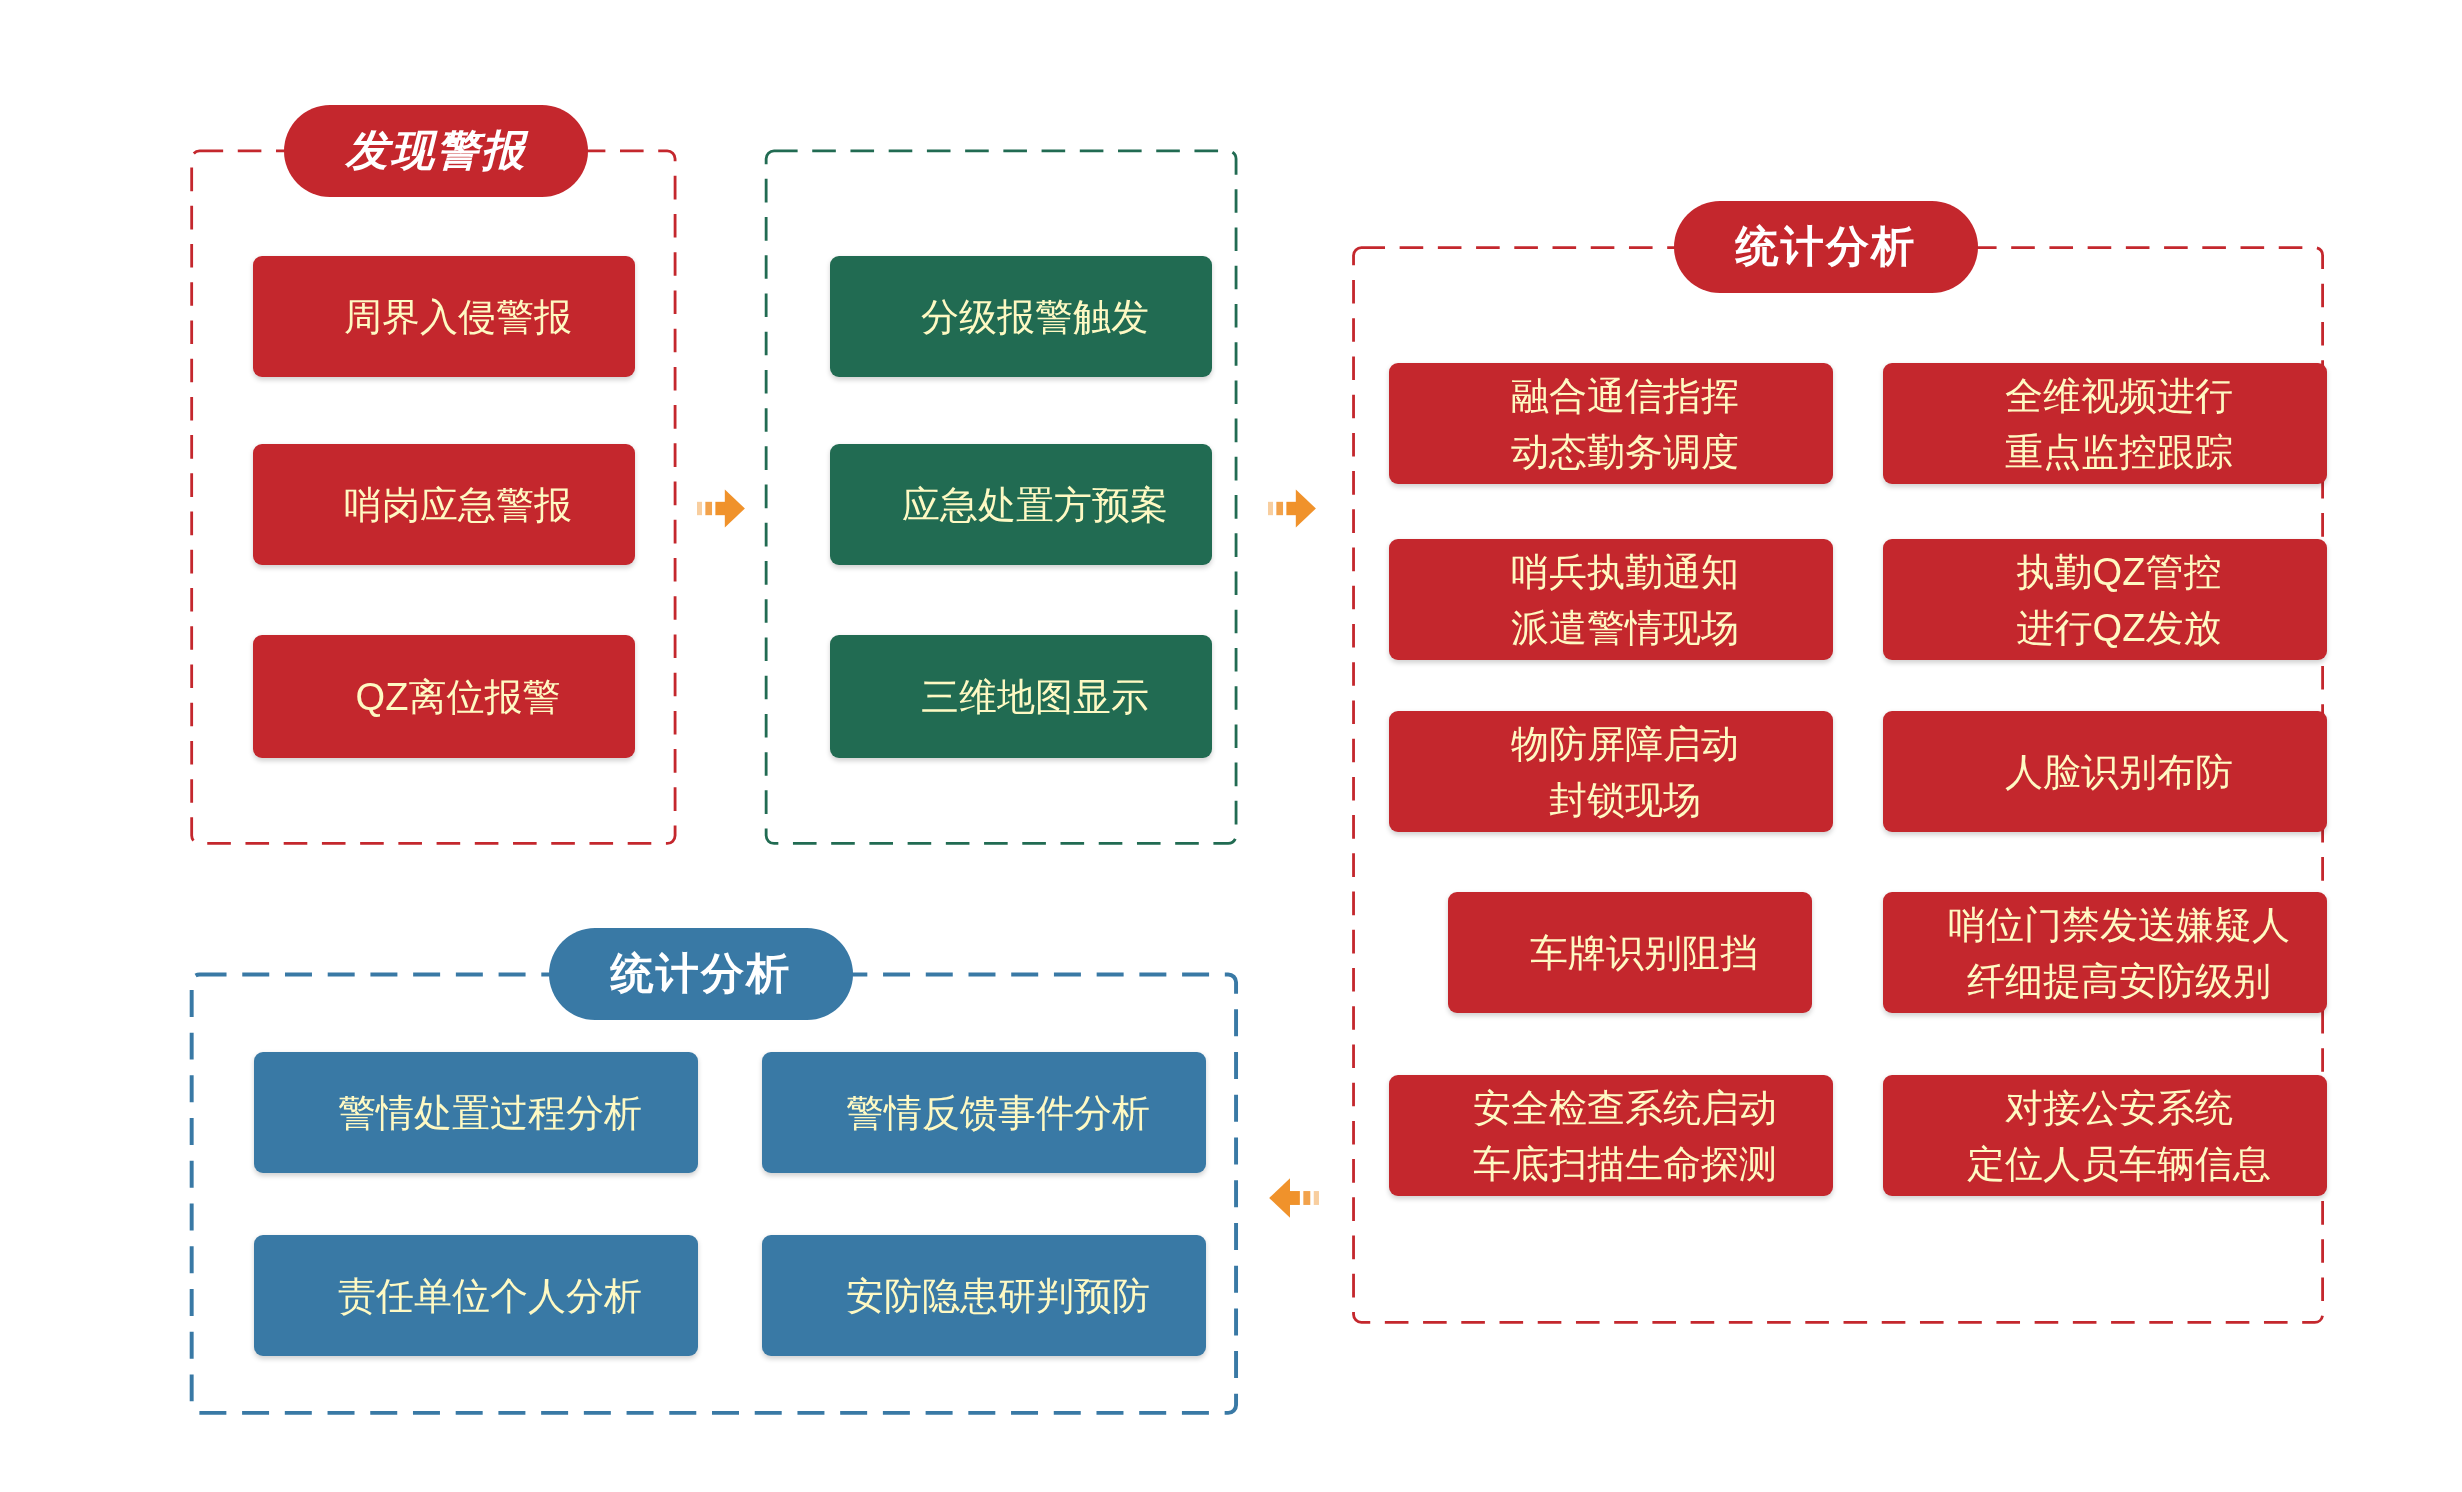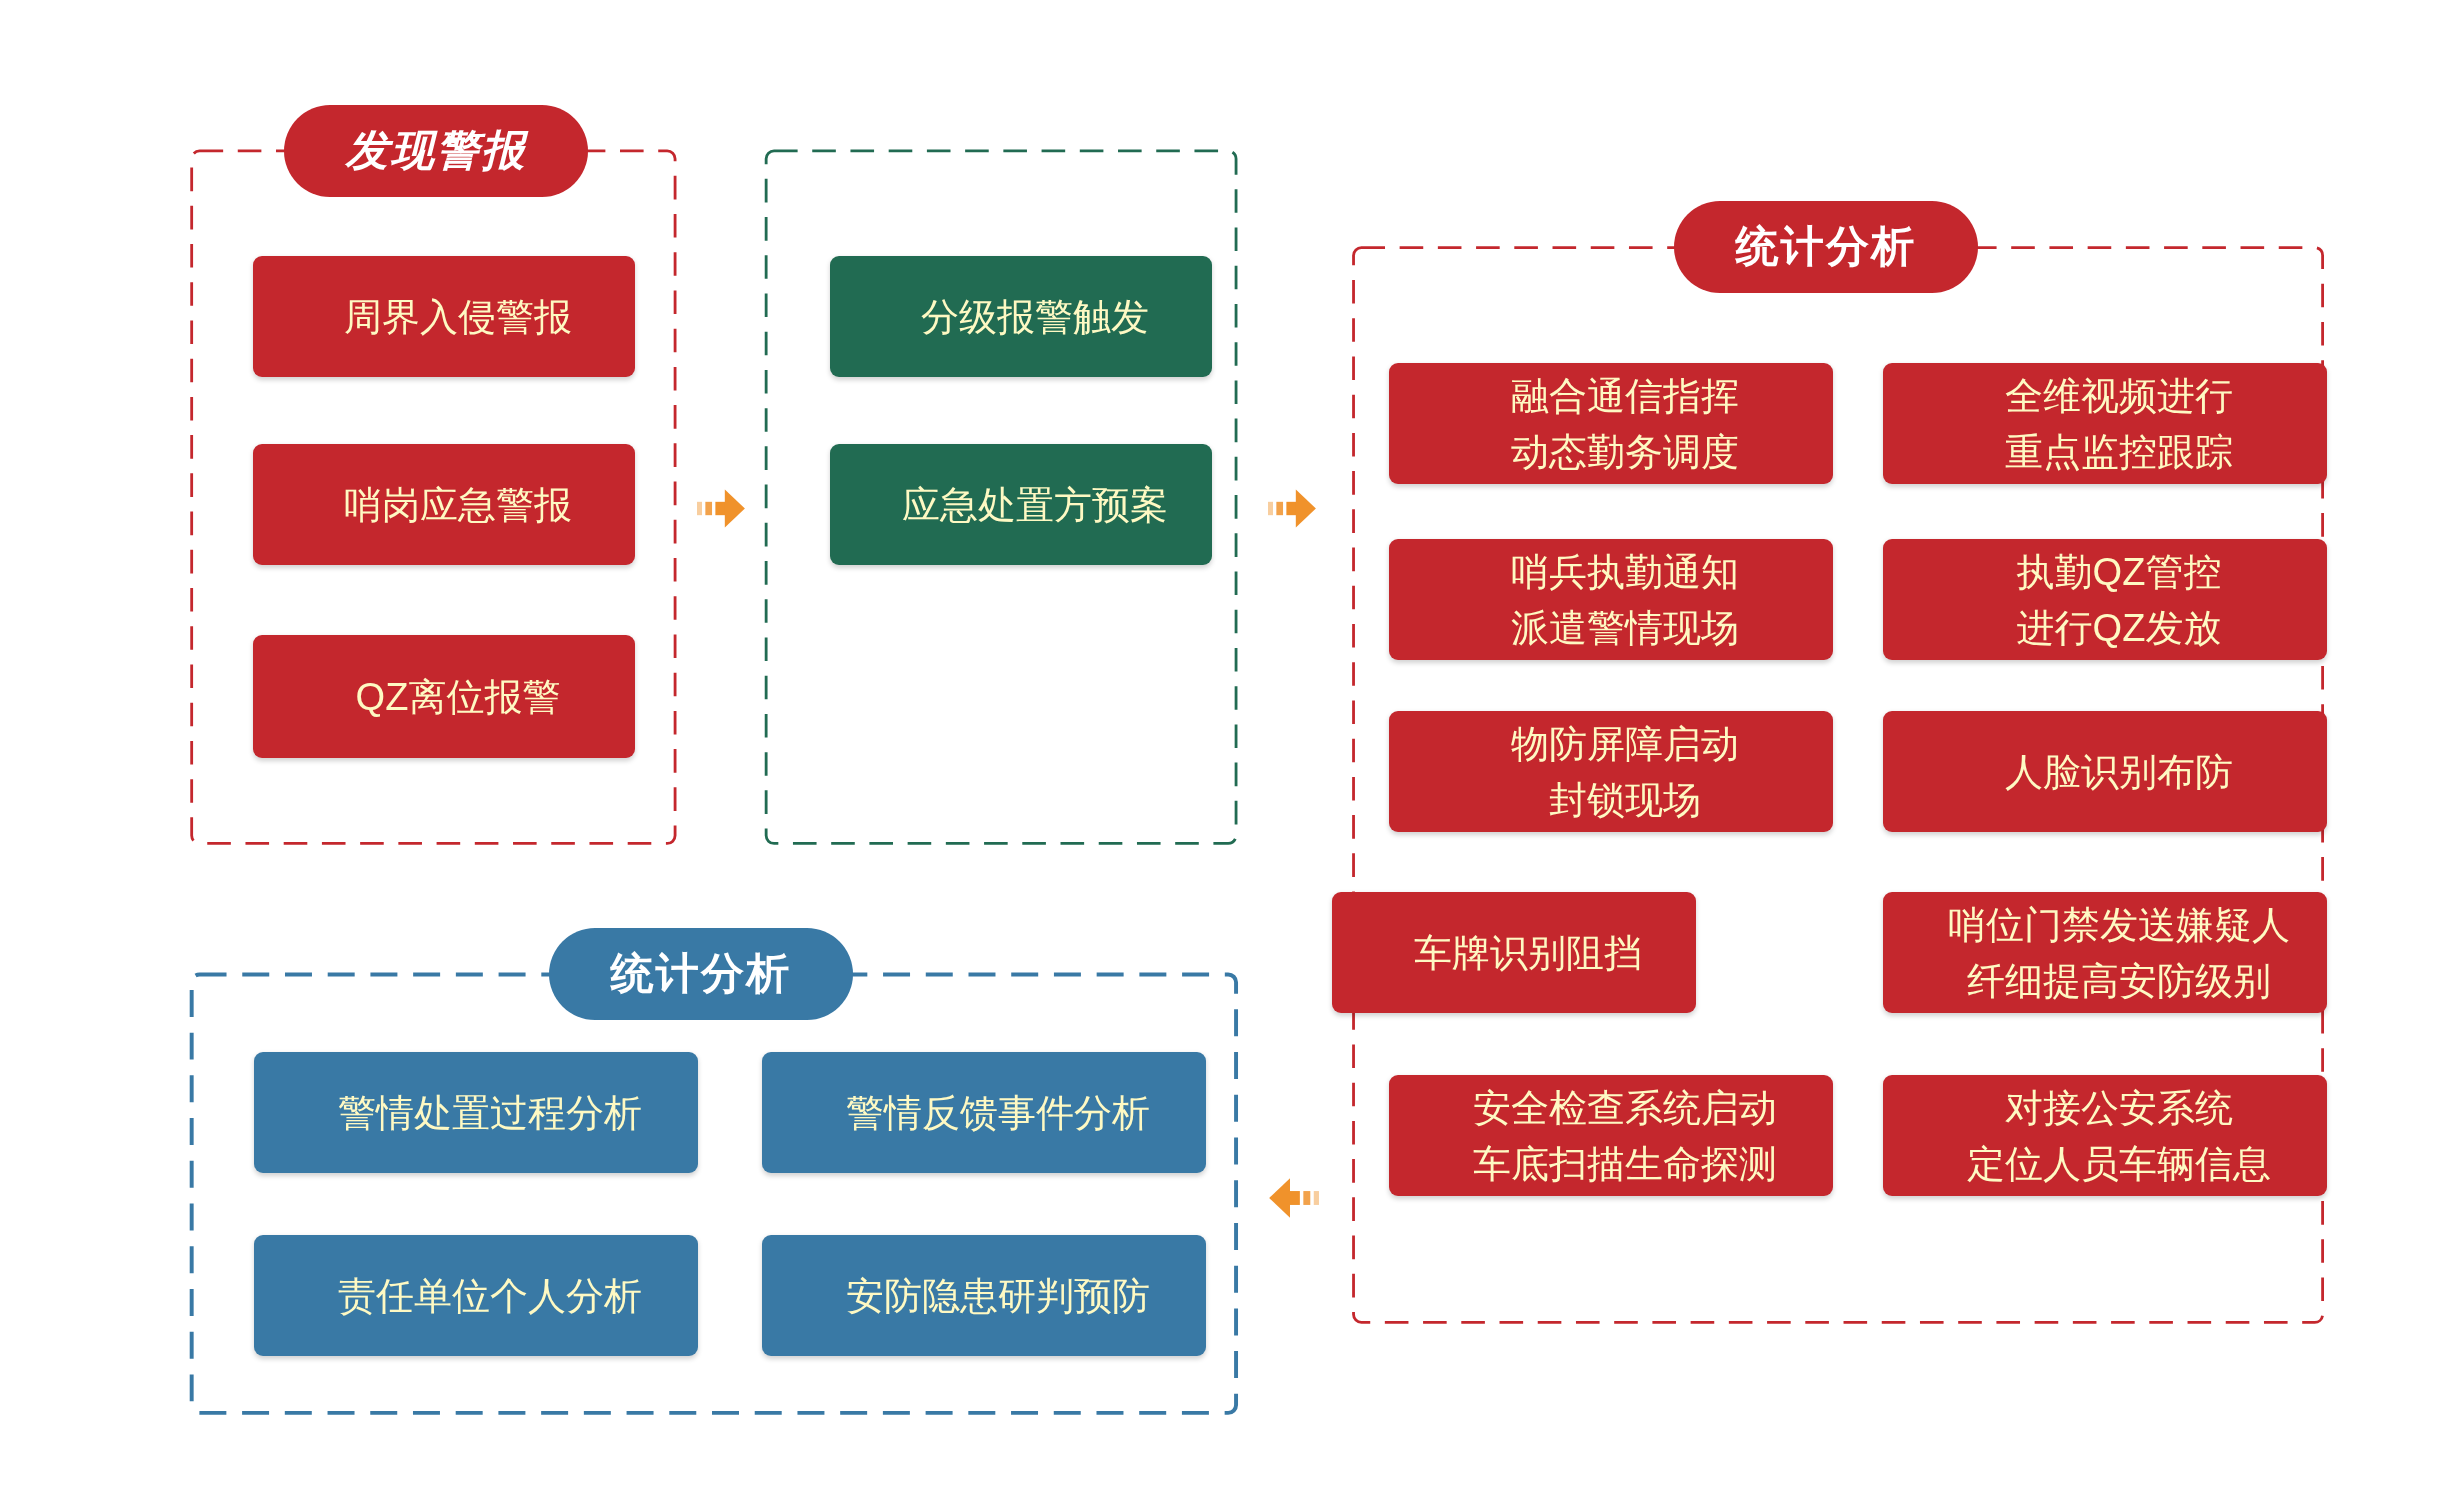--- a/index.html
+++ b/index.html
@@ -75,28 +75,29 @@
   <div class="pill red" style="left:284px;  top:105px;font-style:italic;">发现警报</div>
   <div class="pill red" style="left:1674px; top:201px;">统计分析</div>
   <div class="pill blue" style="left:549px;  top:928px;">统计分析</div>
 
   <div class="node red" style="left:253px; top:256px;  width:354px; height:121px;">周界入侵警报</div>
   <div class="node red" style="left:253px; top:444px;  width:354px; height:121px;">哨岗应急警报</div>
   <div class="node red" style="left:253px; top:635px; width:354px; height:123px;">QZ离位报警</div>
 
   <div class="node green" style="left:830px; top:256px;  width:354px; height:121px;">分级报警触发</div>
   <div class="node green" style="left:830px; top:444px;  width:354px; height:121px;">应急处置方预案</div>
+  <div class="node green" style="left:830px; top:635px; width:354px; height:123px;">三维地图显示</div>
 
   <div class="node red" style="left:1389px; top:363px;  width:416px; height:121px;">融合通信指挥
 动态勤务调度</div>
   <div class="node red" style="left:1389px; top:539px;  width:416px; height:121px;">哨兵执勤通知
 派遣警情现场</div>
   <div class="node red" style="left:1389px; top:711px; width:416px; height:121px;">物防屏障启动
 封锁现场</div>
-  <div class="node red" style="left:1332px; top:892px; width:336px; height:121px;">车牌识别阻挡</div>
+  <div class="node red" style="left:1448px; top:892px; width:336px; height:121px;">车牌识别阻挡</div>
   <div class="node red" style="left:1389px; top:1075px; width:416px; height:121px;">安全检查系统启动
 车底扫描生命探测</div>
 
   <div class="node red" style="left:1883px; top:363px;  width:416px; height:121px;">全维视频进行
 重点监控跟踪</div>
   <div class="node red" style="left:1883px; top:539px;  width:416px; height:121px;">执勤QZ管控
 进行QZ发放</div>
   <div class="node red" style="left:1883px; top:711px; width:416px; height:121px;">人脸识别布防</div>
   <div class="node red" style="left:1883px; top:892px; width:416px; height:121px;">哨位门禁发送嫌疑人
 纤细提高安防级别</div>

